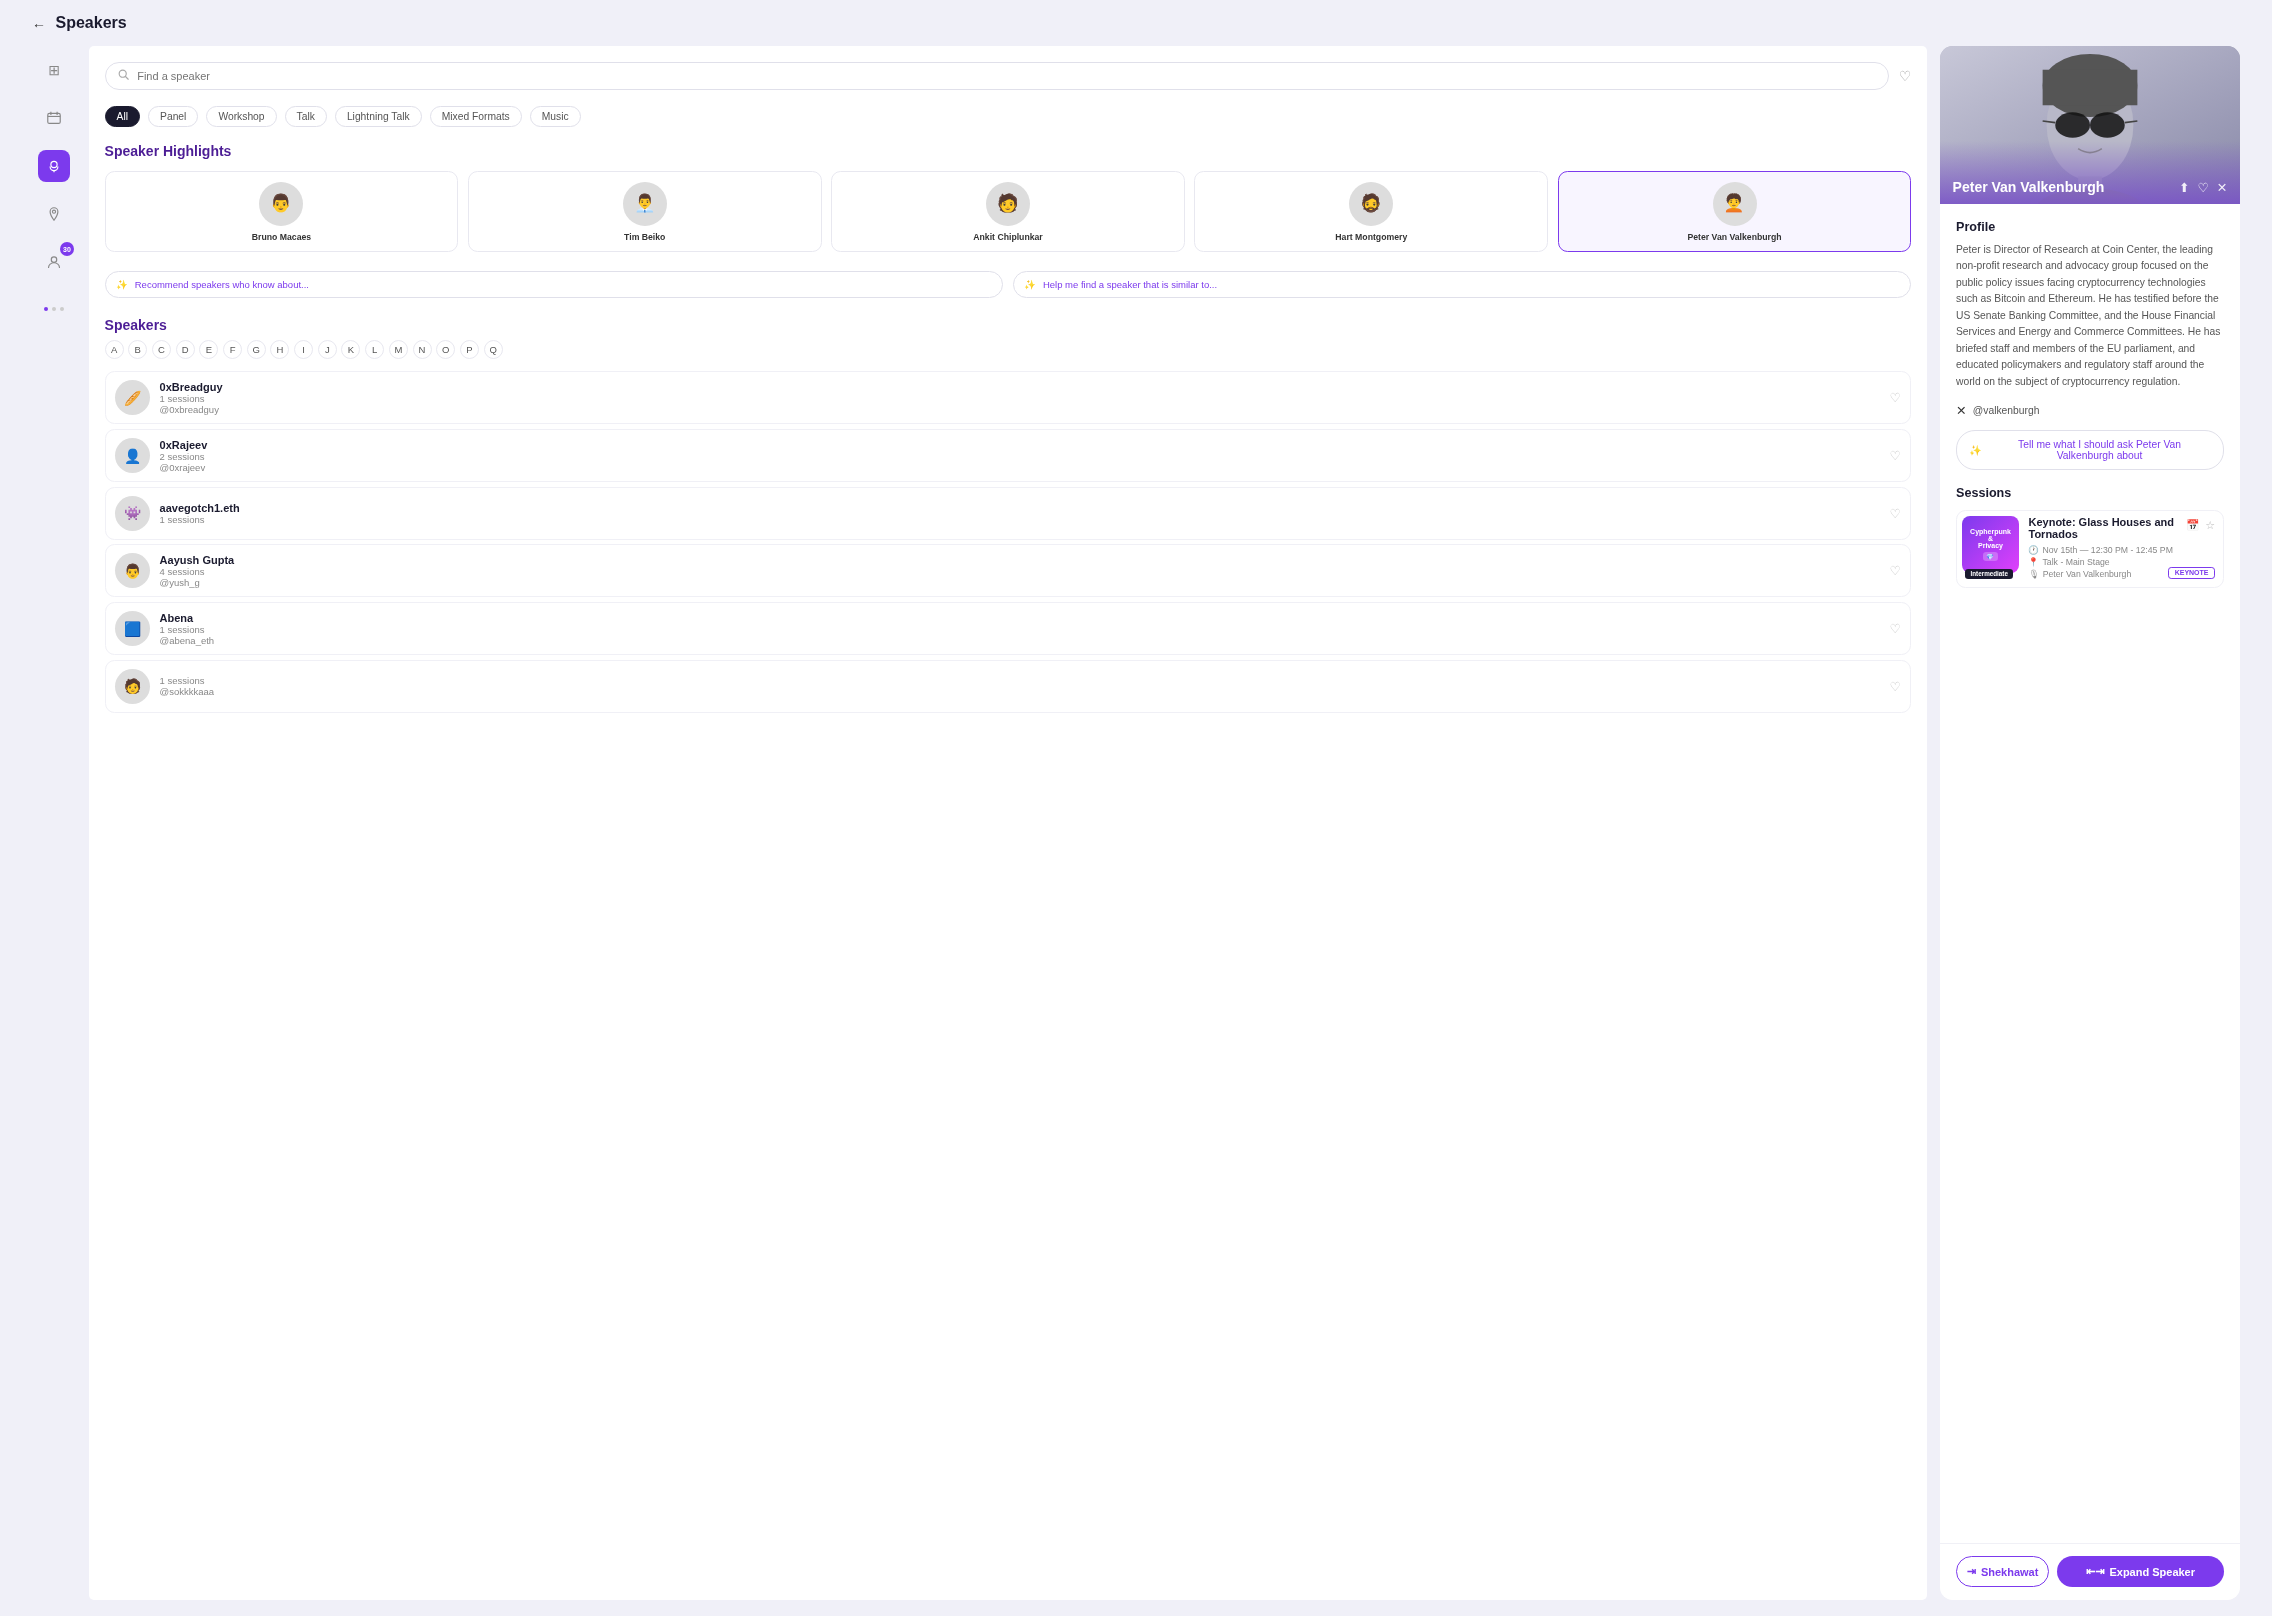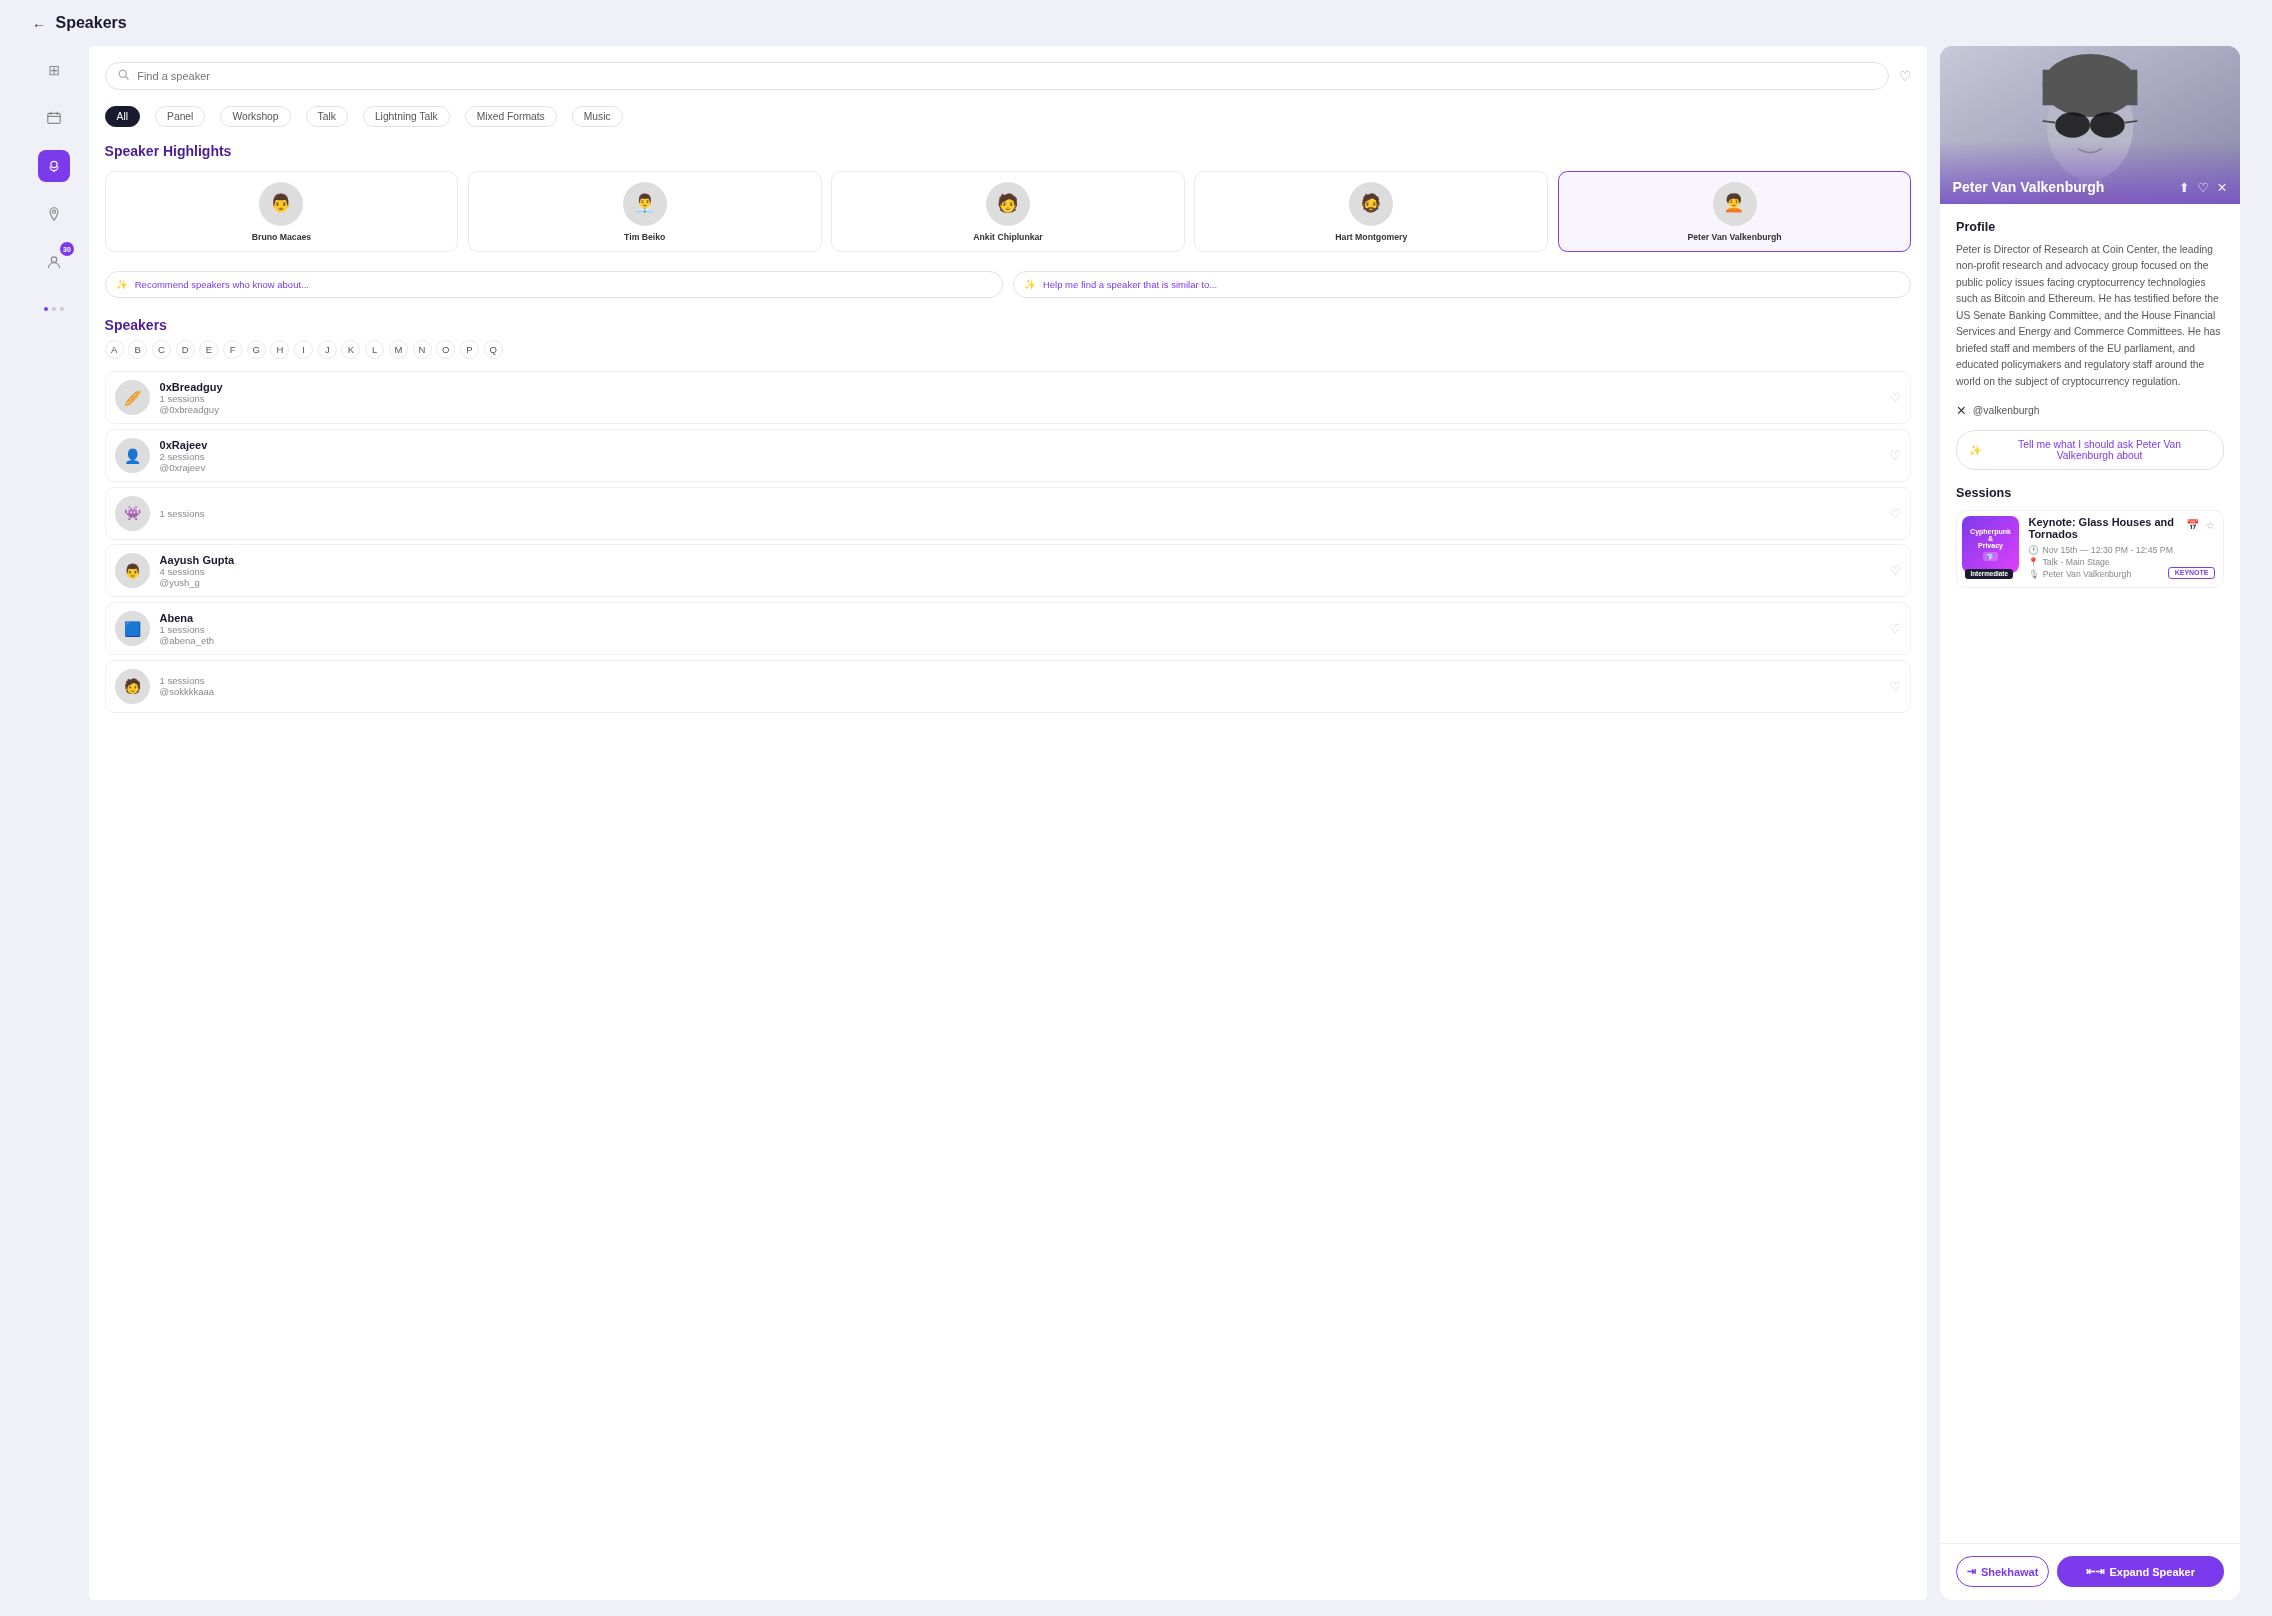--- a/index.html
+++ b/index.html
@@ -132,21 +132,21 @@
       border: none;
       cursor: pointer;
       color: #aaa;
       font-size: 14px;
       margin-left: 9.5px;
     }
 
     
     .filter-tabs {
       display: flex;
-      gap: 15px;
+      gap: 8px;
       margin-bottom: 16px;
       flex-wrap: wrap;
     }
     .filter-tab {
       border: 1.2px solid #e0e0ea;
       border-radius: 16px;
       padding: 4px 11px;
       font-size: 10.3px;
       cursor: pointer;
       background: white;
@@ -631,20 +631,21 @@
       <div class="speaker-info">
         <div class="speaker-name">0xRajeev</div>
         <div class="speaker-sessions">2 sessions</div>
         <div class="speaker-handle">@0xrajeev</div>
       </div>
       <button class="speaker-fav">♡</button>
     </div>
           <div class="speaker-row">
       <div class="speaker-avatar">👾</div>
       <div class="speaker-info">
+        <div class="speaker-name">aavegotch1.eth</div>
         <div class="speaker-sessions">1 sessions</div>
 
       </div>
       <button class="speaker-fav">♡</button>
     </div>
           <div class="speaker-row">
       <div class="speaker-avatar">👨</div>
       <div class="speaker-info">
         <div class="speaker-name">Aayush Gupta</div>
         <div class="speaker-sessions">4 sessions</div>

